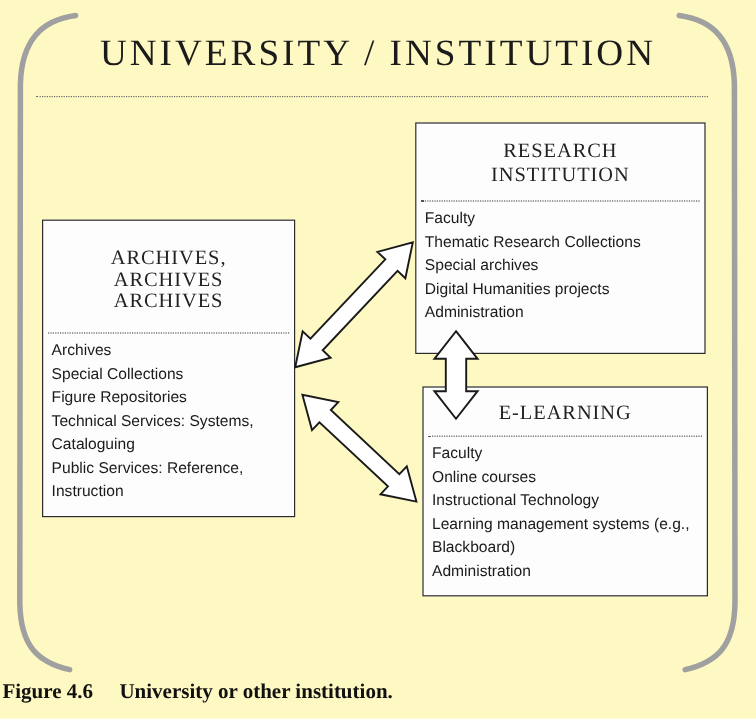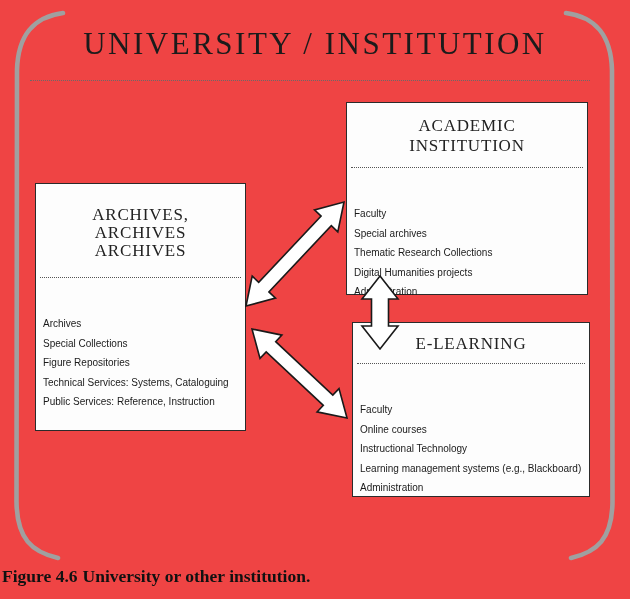--- a/index.html
+++ b/index.html
@@ -4,21 +4,21 @@
 <style>
   html, body {
     margin: 0;
     padding: 0;
     background: #ffffff;
   }
   #figure {
     position: relative;
     width: 630px;
     height: 599px;
-    background: #ef4444;
+    background: #fef9c3;
     overflow: hidden;
     font-family: "Liberation Sans", sans-serif;
     color: #1c1c1c;
   }
   .page-title {
     position: absolute;
     left: 0;
     top: 26px;
     width: 630px;
     margin: 0;
@@ -61,43 +61,42 @@
   .box-divider {
     height: 0;
     border-top: 1.5px dotted #555;
     margin: 0 4px;
   }
   .box-archives  .box-divider { margin-top: 17px; }
   .box-academic  .box-divider { margin-top: 11px; }
   .box-elearning .box-divider { margin-top: 9px; }
   .box-items {
     padding: 4px 4px 0 7px;
-    font-size: 10px;
+    font-size: 13px;
     line-height: 19.5px;
     color: #1a1a1a;
-    margin-top: 32px;
   }
   .overlay {
     position: absolute;
     left: 0;
     top: 0;
     z-index: 5;
     pointer-events: none;
   }
   .caption {
     position: absolute;
     left: 2px;
     top: 566px;
     font-family: "Liberation Serif", serif;
     font-weight: bold;
     font-size: 17.5px;
     color: #111;
     white-space: nowrap;
   }
-  .caption .caption-text { margin-left: 5px; }
+  .caption .caption-text { margin-left: 22px; }
 </style>
 </head>
 <body>
 
 <div id="figure">
 
   <h1 class="page-title">UNIVERSITY / INSTITUTION</h1>
   <div class="title-rule"></div>
 
   <div class="box box-archives">
@@ -111,28 +110,28 @@
       <div>Archives</div>
       <div>Special Collections</div>
       <div>Figure Repositories</div>
       <div>Technical Services: Systems, Cataloguing</div>
       <div>Public Services: Reference, Instruction</div>
     </div>
   </div>
 
   <div class="box box-academic">
     <div class="box-title">
-      <div>ACADEMIC</div>
+      <div>RESEARCH</div>
       <div>INSTITUTION</div>
     </div>
     <div class="box-divider"></div>
     <div class="box-items">
       <div>Faculty</div>
+      <div>Thematic Research Collections</div>
       <div>Special archives</div>
-      <div>Thematic Research Collections</div>
       <div>Digital Humanities projects</div>
       <div>Administration</div>
     </div>
   </div>
 
   <div class="box box-elearning">
     <div class="box-title">
       <div>E-LEARNING</div>
     </div>
     <div class="box-divider"></div>

